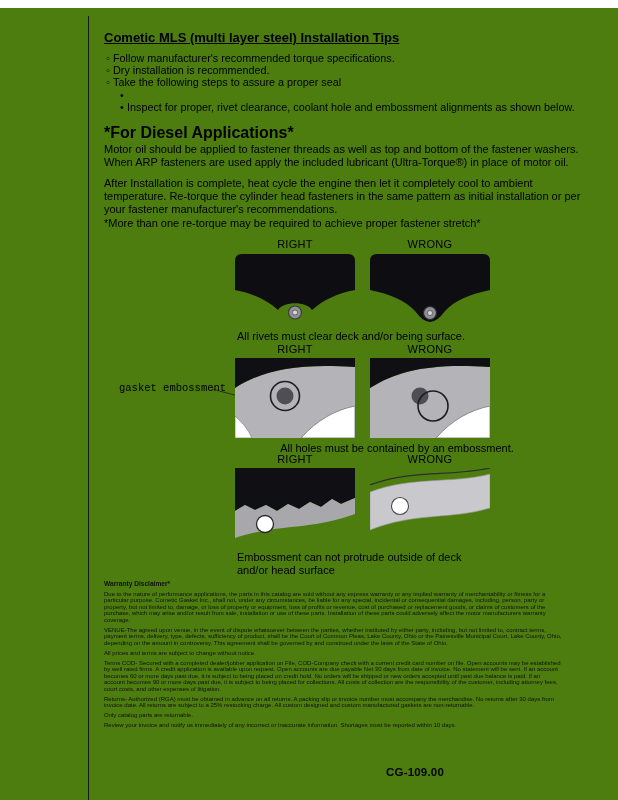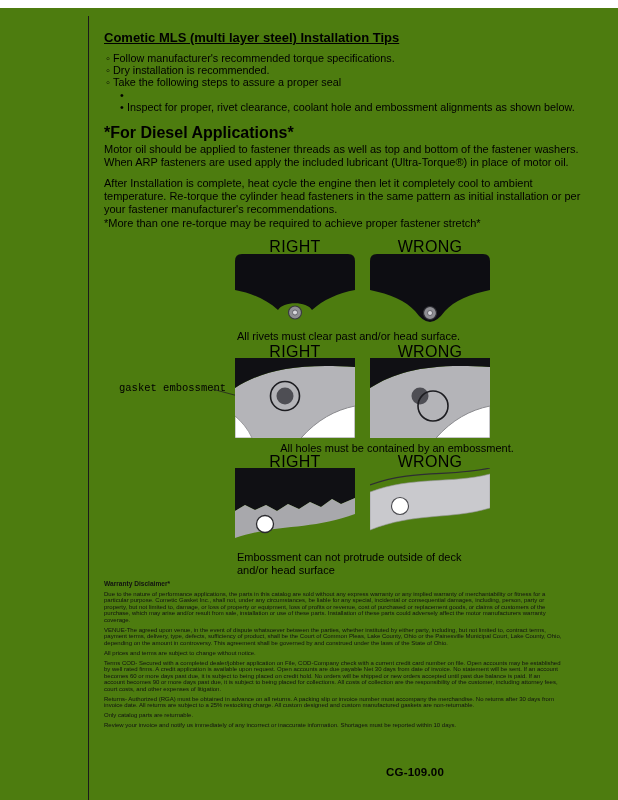--- a/index.html
+++ b/index.html
@@ -20,21 +20,21 @@
   .tip { display:flex; }
   .tip .b { width:10px; text-align:center; flex:0 0 10px; }
   .tip.sub { margin-left:14px; }
 
   .h-diesel { left:104px; top:116px; font-size:16px; font-weight:700; }
   .para { left:104px; width:494px; font-size:11px; line-height:12.8px; }
   .p1 { top:135px; }
   .p2 { top:169px; }
   .note { left:104px; top:209px; font-size:11px; }
 
-  .dg-label { width:120px; text-align:center; font-size:16px; letter-spacing:0.3px; }
+  .dg-label { width:120px; text-align:center; font-size:11px; letter-spacing:0.3px; }
   .lab-r1 { top:230px; } .lab-r2 { top:335px; } .lab-r3 { top:445px; }
   .col-right { left:235px; } .col-wrong { left:370px; }
   .panel { width:120px; }
   .panel svg { display:block; }
   .pan-r1 { top:246px; } .pan-r2 { top:350px; } .pan-r3 { top:460px; }
   .caption { font-size:11px; line-height:12.5px; }
   .cap1 { left:237px; top:322px; width:320px; }
   .cap2 { left:237px; top:434px; width:320px;text-align:center; }
   .cap3 { left:237px; top:543px; width:240px; }
 
@@ -95,21 +95,21 @@
       <circle cx="60" cy="58.5" r="2.5" fill="#d8d8dc" stroke="#55555c" stroke-width="0.8"></circle>
     </svg>
   </div>
   <div class="abs panel pan-r1 col-wrong">
     <svg width="120" height="72" viewBox="0 0 120 72">
       <path d="M7,0 H113 Q120,0 120,7 V36 C100,40 84,47 75,57 Q67,68 60,68 Q53,68 45,57 C36,47 20,40 0,36 V7 Q0,0 7,0 Z" fill="#0d0d12"></path>
       <circle cx="60" cy="59" r="6.5" fill="#8f8f94" stroke="#2c2c31" stroke-width="1.2"></circle>
       <circle cx="60" cy="59" r="2.5" fill="#d8d8dc" stroke="#55555c" stroke-width="0.8"></circle>
     </svg>
   </div>
-  <div class="abs caption cap1">All rivets must clear past and/or head surface.</div>
+  <div class="abs caption cap1">All rivets must clear deck and/or being surface.</div>
 
   <div class="abs dg-label lab-r2 col-right">RIGHT</div>
   <div class="abs dg-label lab-r2 col-wrong">WRONG</div>
 
   <div class="abs callout co2">gasket embossment</div>
   <div class="abs pointer">
     <svg width="80" height="50" viewBox="0 0 80 50">
       <line x1="23" y1="8" x2="70" y2="34" stroke="#222" stroke-width="0.8"></line>
       <line x1="0" y1="29" x2="56" y2="44" stroke="#222" stroke-width="0.8"></line>
     </svg>

